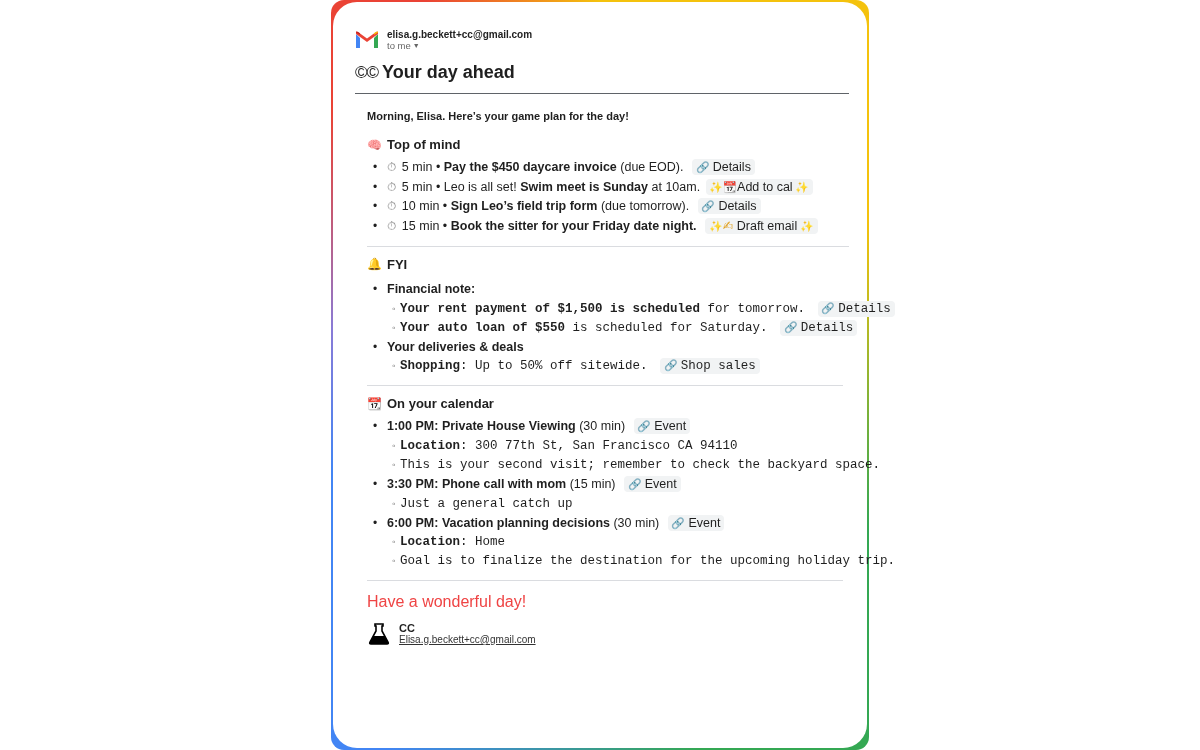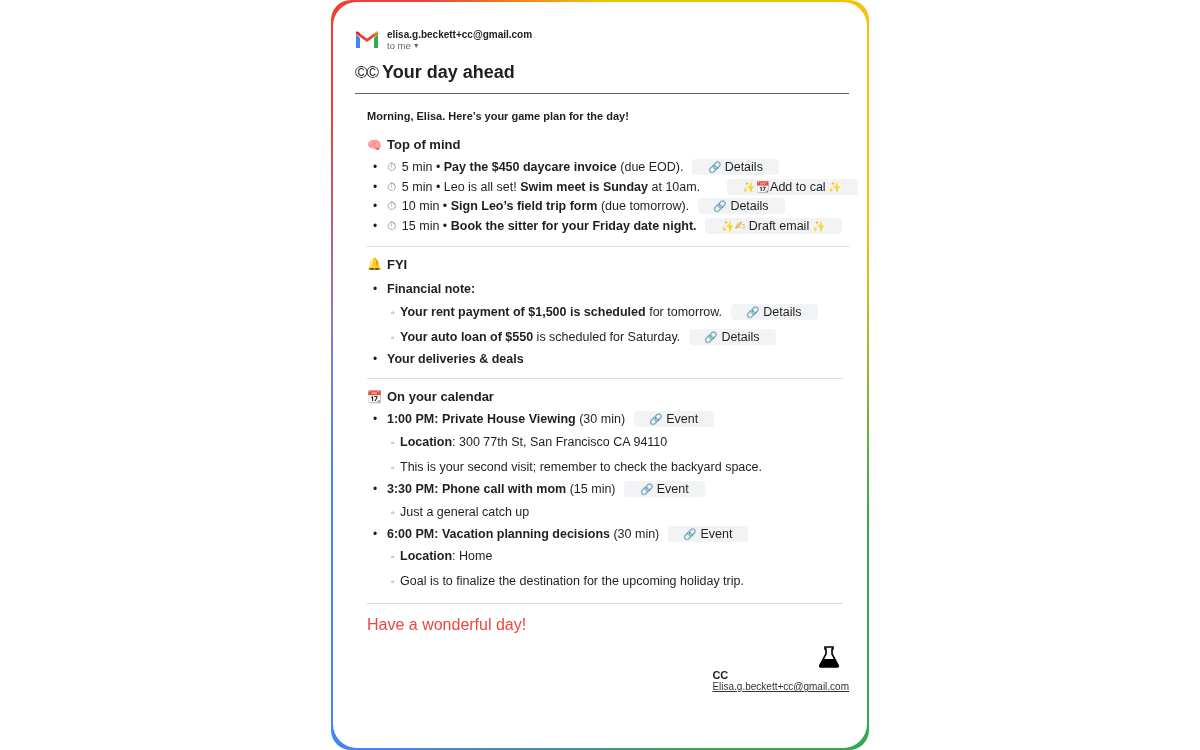--- a/index.html
+++ b/index.html
@@ -1,21 +1,21 @@
 <!DOCTYPE html>
 <html><head>
 <meta charset="utf-8">
 <style>
   * { box-sizing: border-box; margin: 0; padding: 0; }
   html, body { width: 1200px; height: 750px; background: #ffffff; overflow: hidden; }
   body { font-family: "Liberation Sans", "DejaVu Sans", sans-serif; color: #1f1f1f; position: relative; }
 
   .frame {
     position: absolute; left: 331px; top: 0px; width: 538px; height: 750px;
-    border-radius: 20px;
+    border-radius: 13px;
     padding: 2px;
     background: conic-gradient(from 0deg at 50% 50%, #f4c20d 0deg, #f4c20d 60deg, #34a853 120deg, #34a853 165deg, #4285f4 210deg, #4285f4 250deg, #8a7bd6 280deg, #ea4335 315deg, #ea4335 335deg, #f4c20d 360deg);
   }
   .card {
     width: 100%; height: 100%; background: #fff; border-radius: 24px; position: relative;
   }
 
   .sender-row { position: absolute; left: 22px; top: 27px; display: flex; align-items: flex-start; }
   .gmail-logo { width: 24px; height: 18px; margin-top: 2px; margin-right: 8px; }
   .sender-email { font-size: 10px; font-weight: bold; color: #222; line-height: 11px; }
@@ -29,34 +29,34 @@
   .content { position: absolute; left: 34px; top: 108px; width: 482px; }
   .greeting { font-size: 11px; font-weight: bold; color: #1f1f1f; margin-bottom: 15px; }
 
   .section-head { font-size: 13px; font-weight: bold; display: flex; align-items: center; margin-bottom: 6px; }
   .section-head .emoji { font-size: 12px; margin-right: 6px; width: 14px; display: inline-block; }
 
   ul.l1 { list-style: none; margin-left: 6px; }
   ul.l1 > li { font-size: 12.5px; line-height: 19.7px; position: relative; padding-left: 14px; white-space: nowrap; }
   ul.l1 > li::before { content: "•"; position: absolute; left: 0; top: 0; font-size: 12px; }
   ul.l2 { list-style: none; margin-left: 0; }
-  ul.l2 > li { font-size: 12.5px; line-height: 25px; position: relative; padding-left: 13px; white-space: nowrap; }
+  ul.l2 > li { font-size: 12.5px; line-height: 19px; position: relative; padding-left: 13px; white-space: nowrap; font-family: Liberation Mono, monospace; }
   ul.l2 > li::before { content: "◦"; position: absolute; left: 4px; top: 0; font-size: 10px; color: #555; }
 
   .b { font-weight: bold; }
   .timer { color: #888; font-size: 12px; margin-right: 2px; }
 
-  .chip { background: #f1f3f4; border-radius: 4px; padding: 1px 16px; margin-left: 5px; font-size: 12.5px; color: #1f1f1f; }
+  .chip { background: #f1f3f4; border-radius: 4px; padding: 1px 4px; margin-left: 5px; font-size: 12.5px; color: #1f1f1f; }
   .chip .link-icon { color: #888; font-size: 11px; margin-right: 3px; }
   .chip .spark { color: #f9d648; font-size: 11px; }
 
   .divider { height: 1px; background: #dadce0; margin: 9px 0 10px 0; width: 476px; }
 
   .closing { font-size: 16px; color: #ef4444; margin-top: 12px; margin-bottom: 10px; }
-  .sig { display: flex; align-items: flex-end; flex-direction: column; }
+  .sig { display: flex; align-items: center; }
   .flask { width: 24px; height: 24px; margin-right: 8px; margin-top: 1px; }
   .sig-name { font-size: 11px; font-weight: bold; line-height: 12px; }
   .sig-email { font-size: 10px; color: #333; text-decoration: underline; line-height: 12px; }
 </style>
 </head>
 <body>
 
 <div class="frame">
   <div class="card">
 
@@ -91,21 +91,21 @@
         <li>
           <span class="timer">⏱</span>
           <span>5 min</span> •
           <span class="b">Pay the $450 daycare invoice</span><span> (due EOD).</span>
           <span class="chip"><span class="link-icon">🔗</span><span>Details</span></span>
         </li>
         <li>
           <span class="timer">⏱</span>
           <span>5 min</span> •
           <span>Leo is all set! </span><span class="b">Swim meet is Sunday</span><span> at 10am.</span>
-          <span class="chip" style="margin-left:23px"><span class="spark">✨</span><span style="font-size:11px">📆</span><span>Add to cal</span><span class="spark"> ✨</span></span>
+          <span class="chip" style="margin-left:2px"><span class="spark">✨</span><span style="font-size:11px">📆</span><span>Add to cal</span><span class="spark"> ✨</span></span>
         </li>
         <li>
           <span class="timer">⏱</span>
           <span>10 min</span> •
           <span class="b">Sign Leo’s field trip form</span><span> (due tomorrow).</span>
           <span class="chip"><span class="link-icon">🔗</span><span>Details</span></span>
         </li>
         <li>
           <span class="timer">⏱</span>
           <span>15 min</span> •
@@ -124,20 +124,21 @@
         <li>
           <span class="b">Financial note:</span>
           <ul class="l2">
             <li><span class="b">Your rent payment of $1,500 is scheduled</span><span> for tomorrow.</span> <span class="chip"><span class="link-icon">🔗</span><span>Details</span></span></li>
             <li><span class="b">Your auto loan of $550</span><span> is scheduled for Saturday.</span> <span class="chip"><span class="link-icon">🔗</span><span>Details</span></span></li>
           </ul>
         </li>
         <li>
           <span class="b">Your deliveries &amp; deals</span>
           <ul class="l2">
+            <li><span class="b">Shopping</span><span>: Up to 50% off sitewide.</span> <span class="chip"><span class="link-icon">🔗</span><span>Shop sales</span></span></li>
           </ul>
         </li>
       </ul>
 
       <div class="divider"></div>
 
       <div class="section-head">
         <span class="emoji">📆</span>
         <span>On your calendar</span>
       </div>

